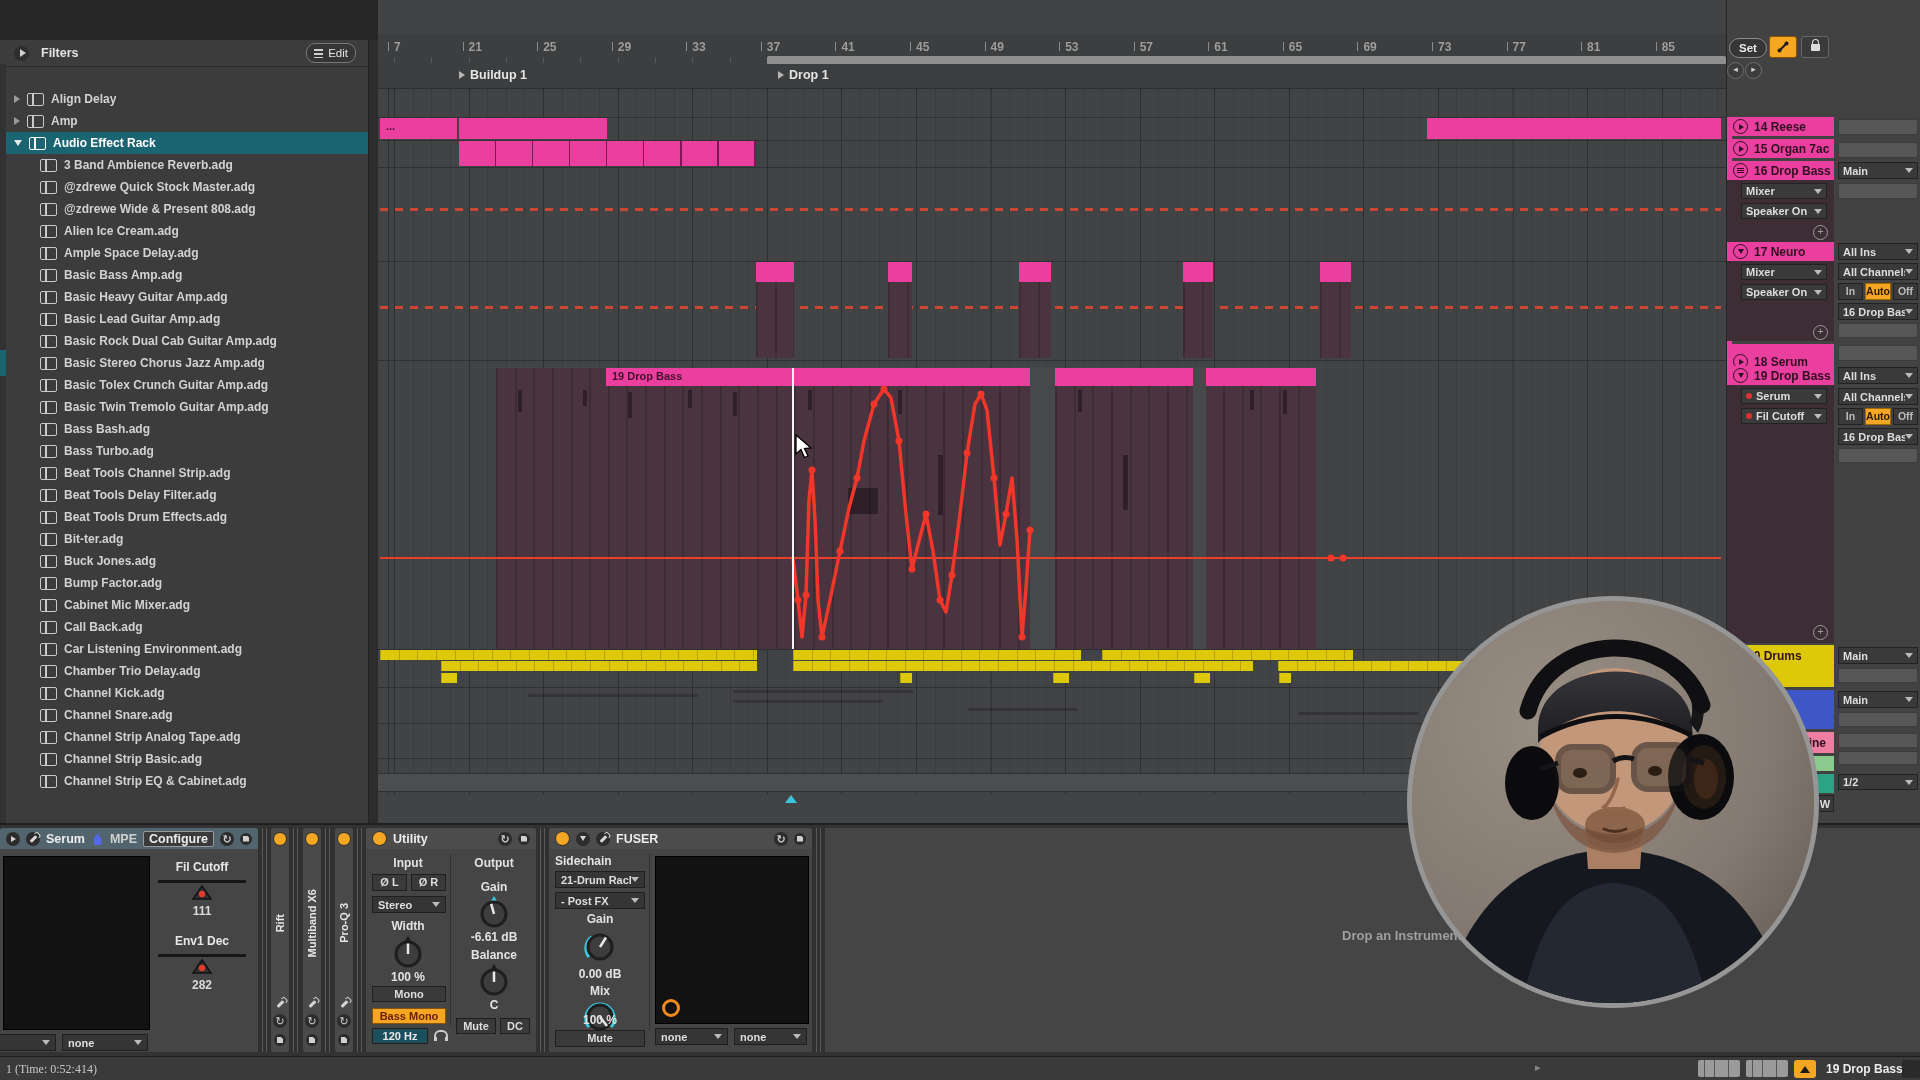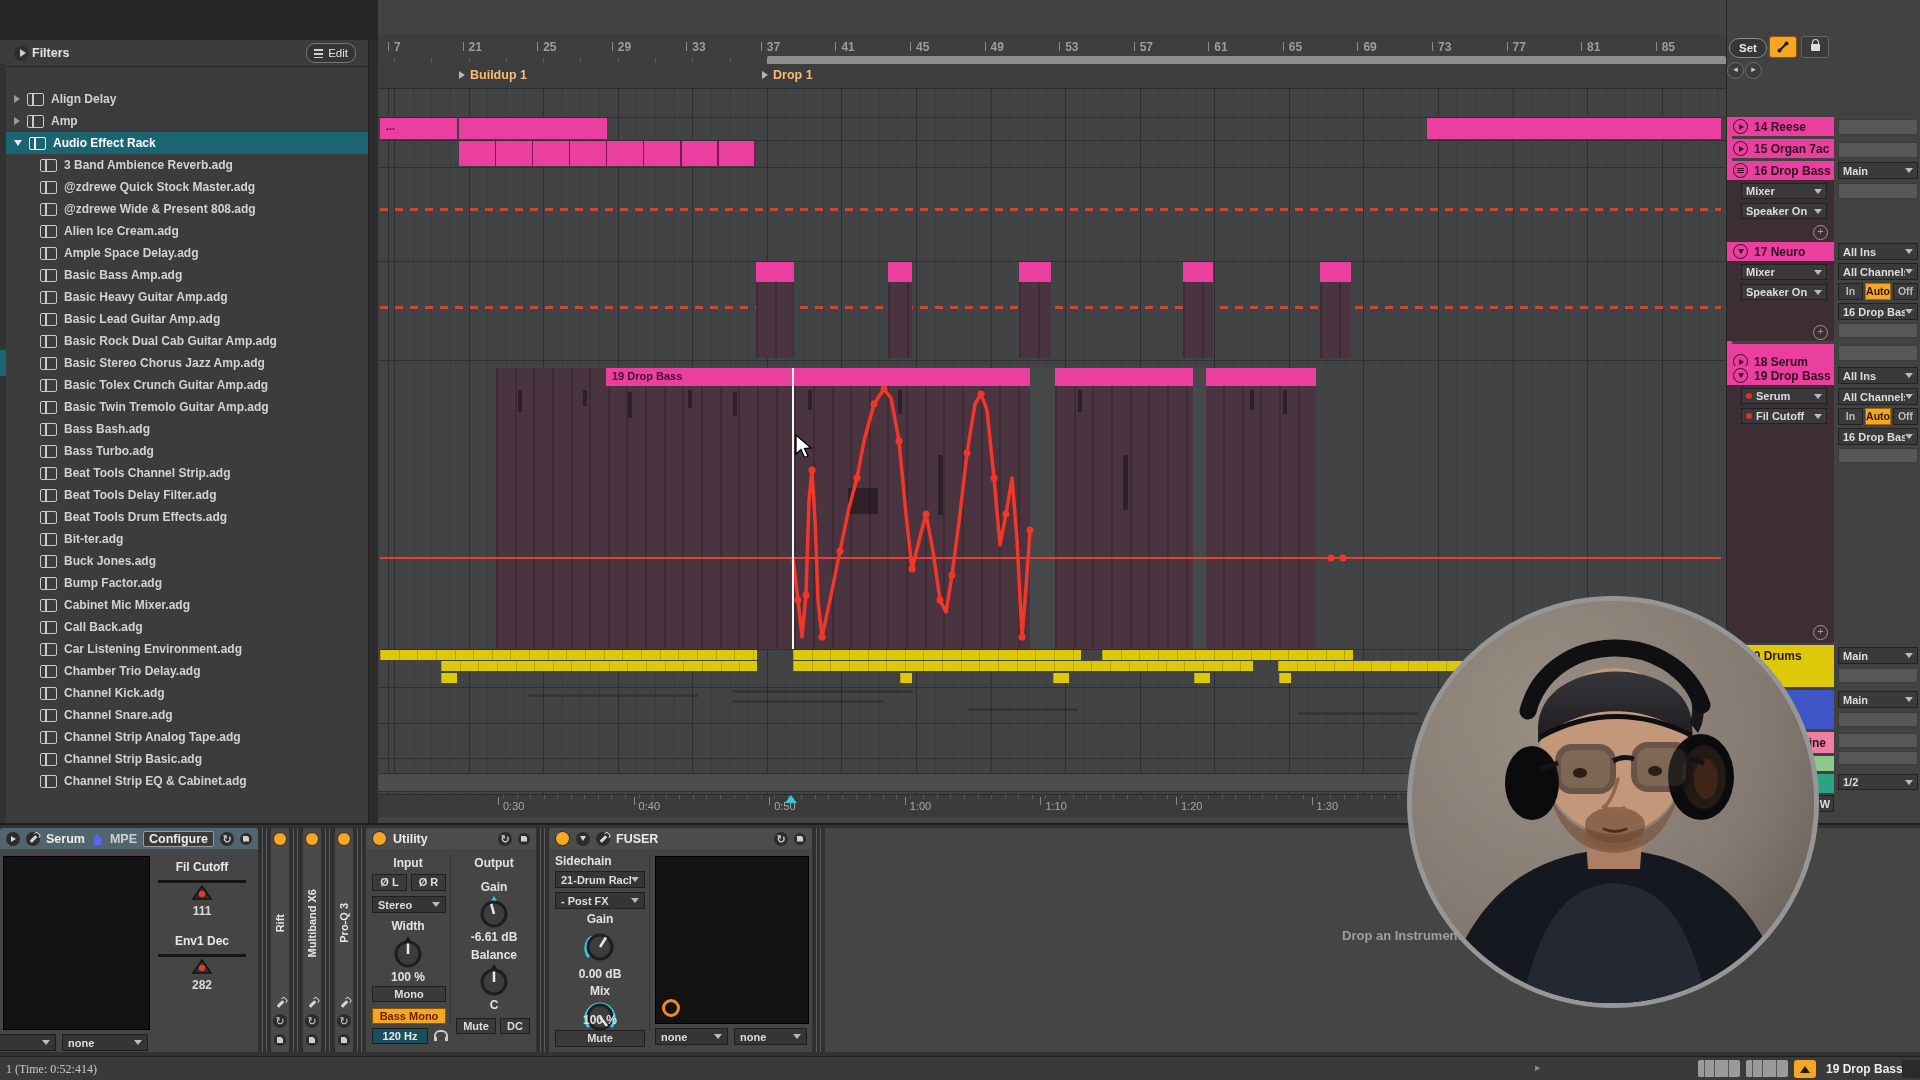--- a/index.html
+++ b/index.html
@@ -11,21 +11,21 @@
   #topbar{left:0;top:0;width:1920px;height:40px;background:#262626;}
   #overview{left:380px;top:10px;width:1532px;height:22px;background:#2d2d2d;border:1px solid #1c1c1c;}
   .ovseg{position:absolute;height:2px;border-radius:1px;opacity:.9;}
   #ovbox{position:absolute;left:276px;top:1px;width:747px;height:18px;border:2px solid #9b9b9b;border-radius:5px;}
   #ovplay{position:absolute;left:395px;top:0;width:2px;height:22px;background:#f0f0f0;}
   
   #browser{left:0;top:40px;width:368px;height:783px;background:#3c3c3c;border-right:1px solid #222;}
   #filtersRow{position:absolute;left:0;top:0;width:368px;height:26px;background:#3c3c3c;border-bottom:1px solid #2b2b2b;display:flex;align-items:center;}
   .circ-tri{width:15px;height:15px;border-radius:50%;background:#2e2e2e;display:flex;align-items:center;justify-content:center;margin-left:14px;}
   .circ-tri i{width:0;height:0;border-left:6px solid #cfcfcf;border-top:4px solid transparent;border-bottom:4px solid transparent;margin-left:2px;}
-  #filtersRow .lbl{margin-left:3px;font-size:12.5px;color:#e3e3e3;}
+  #filtersRow .lbl{margin-left:12px;font-size:12.5px;color:#e3e3e3;}
   #editBtn{position:absolute;right:12px;top:3px;height:18px;padding:0 7px;border:1px solid #777;border-radius:9px;background:#353535;display:flex;align-items:center;gap:5px;font-size:11.5px;color:#e3e3e3;}
   .editGlyph{display:inline-block;width:9px;height:9px;background:
      linear-gradient(#cfcfcf 0 2px,transparent 2px 4px,#cfcfcf 4px 6px,transparent 6px 8px,#cfcfcf 8px 9px);}
   #colHead{position:absolute;left:0;top:26px;width:368px;height:22px;background:#414141;border-bottom:1px solid #2b2b2b;font-size:12px;color:#c8c8c8;}
   #colHead .nm{position:absolute;left:14px;top:3px;}
   #colHead .rk{position:absolute;right:28px;top:3px;}
   #colHead .sort{position:absolute;right:16px;top:5px;font-size:8px;color:#bbb;}
   #colHead .divid{position:absolute;right:8px;top:2px;color:#666;}
   #blist{position:absolute;left:0;top:48px;width:368px;}
   .brow{height:22px;display:flex;align-items:center;gap:7px;padding-left:40px;font-size:12px;color:#d2d2d2;white-space:nowrap;}
@@ -40,21 +40,21 @@
   #bscroll .mark{position:absolute;left:0;top:286px;width:6px;height:26px;background:#1b6573;}
   .infocirc{width:14px;height:14px;border-radius:50%;border:1.5px solid #8a8a8a;color:#8a8a8a;font-size:9px;display:flex;align-items:center;justify-content:center;}
   
   #arrange{left:378px;top:0;width:1348px;height:823px;background:#414345;}
   #barruler{position:absolute;left:0;top:34px;width:1348px;height:30px;background:#3c3e3f;border-bottom:1px solid #2e2e2e;
      background-image:repeating-linear-gradient(90deg,rgba(255,255,255,.14) 0 1px,transparent 1px 37.28px);background-position:16px 24px;background-size:100% 5px;background-repeat:no-repeat;}
   .barnum{position:absolute;top:6px;font-size:12px;color:#9d9d9d;font-weight:700;}
   .barnum::before{content:"";position:absolute;left:-6px;top:2px;width:1px;height:9px;background:#8b8b8b;}
   #loopbar{position:absolute;left:389px;top:56px;width:959px;height:9px;background:#8f8f8f;border-radius:2px;}
   #markerrow{position:absolute;left:0;top:64px;width:1348px;height:24px;background:#3b3d3e;border-bottom:1px solid #2c2e2f;}
-  .marker{position:absolute;top:4px;display:flex;align-items:center;gap:5px;font-size:12.5px;color:#fdba74;font-weight:700;}
+  .marker{position:absolute;top:4px;display:flex;align-items:center;gap:5px;font-size:12.5px;color:#e5e5e5;font-weight:700;}
   .marker .tri-r{border-left-color:#b5b5b5;}
   #gridbg{position:absolute;left:0;top:88px;width:1348px;height:706px;
      background-image:
        repeating-linear-gradient(90deg,rgba(0,0,0,.22) 0 1px,transparent 1px 74.57px),
        repeating-linear-gradient(90deg,rgba(0,0,0,.10) 0 1px,transparent 1px 18.64px);
      background-position:16px 0,16px 0;}
   .rowline{position:absolute;left:0;width:1348px;height:1px;background:#2e3031;}
   .dashred{position:absolute;left:2px;width:1341px;height:3px;
      background:repeating-linear-gradient(90deg,#cc4733 0 8px,transparent 8px 15px);}
   .clip{position:absolute;background:var(--accent-pink);}
@@ -364,21 +364,21 @@
           <span class="barnum" style="left: 1209.12px;">81</span>
           <span class="barnum" style="left: 1283.69px;">85</span>
         </div>
     </div>
     <div id="loopbar"></div>
     <div id="markerrow">
       <div class="marker" style="left:81px;">
         <span class="tri-r"></span>
         <span>Buildup 1</span>
       </div>
-      <div class="marker" style="left:384px;">
+      <div class="marker" style="left:400px;">
         <span class="tri-r"></span>
         <span>Drop 1</span>
       </div>
     </div>
 
     <div id="gridbg"></div>
 
     <div class="rowline" style="top:117px"></div>
     <div class="rowline" style="top:140px"></div>
     <div class="rowline" style="top:167px"></div>
@@ -480,32 +480,20 @@
 
     <div class="notetick" style="left:150px;top:694px;width:170px;height:3px;opacity:.5"></div>
     <div class="notetick" style="left:355px;top:690px;width:180px;height:3px;opacity:.5"></div>
     <div class="notetick" style="left:355px;top:700px;width:150px;height:3px;opacity:.5"></div>
     <div class="notetick" style="left:590px;top:708px;width:110px;height:3px;opacity:.5"></div>
     <div class="notetick" style="left:920px;top:712px;width:120px;height:3px;opacity:.5"></div>
     <div class="notetick" style="left:1135px;top:734px;width:140px;height:3px;opacity:.5"></div>
 
     <div id="playhead"></div>
 
-    <div id="timeruler">
-      <div>
-
-      <span class="timelbl" style="left: 125px;">0:30</span>
-          <span class="timelbl" style="left: 260.6px;">0:40</span>
-          <span class="timelbl" style="left: 396.2px;">0:50</span>
-          <span class="timelbl" style="left: 531.8px;">1:00</span>
-          <span class="timelbl" style="left: 667.4px;">1:10</span>
-          <span class="timelbl" style="left: 803px;">1:20</span>
-          <span class="timelbl" style="left: 938.6px;">1:30</span>
-        </div>
-    </div>
     <div id="cyantri"></div>
 
     <svg class="abs" style="left:416px;top:434px" width="22" height="26">
       <path d="M2,1 L2,20 L7,15.5 L10.5,23.5 L14,22 L10.5,14.5 L17,14 Z" fill="#fff" stroke="#000" stroke-width="1.3"></path>
     </svg>
   </div>
 
   <div class="abs" id="tpanel">
     <span class="pill" style="left:2px;top:38px;">Set</span>
     <span class="sqbtn" style="left:42px;top:36px;background:var(--accent-orange);border:1px solid #8a5500;">

